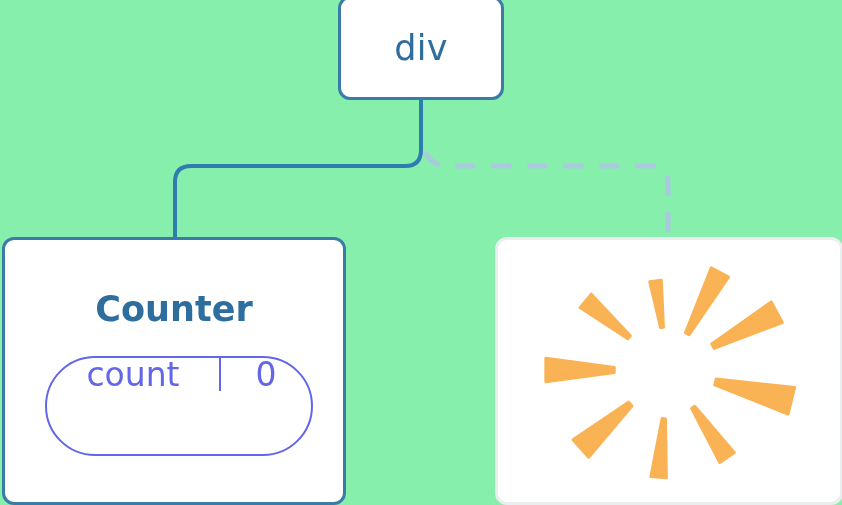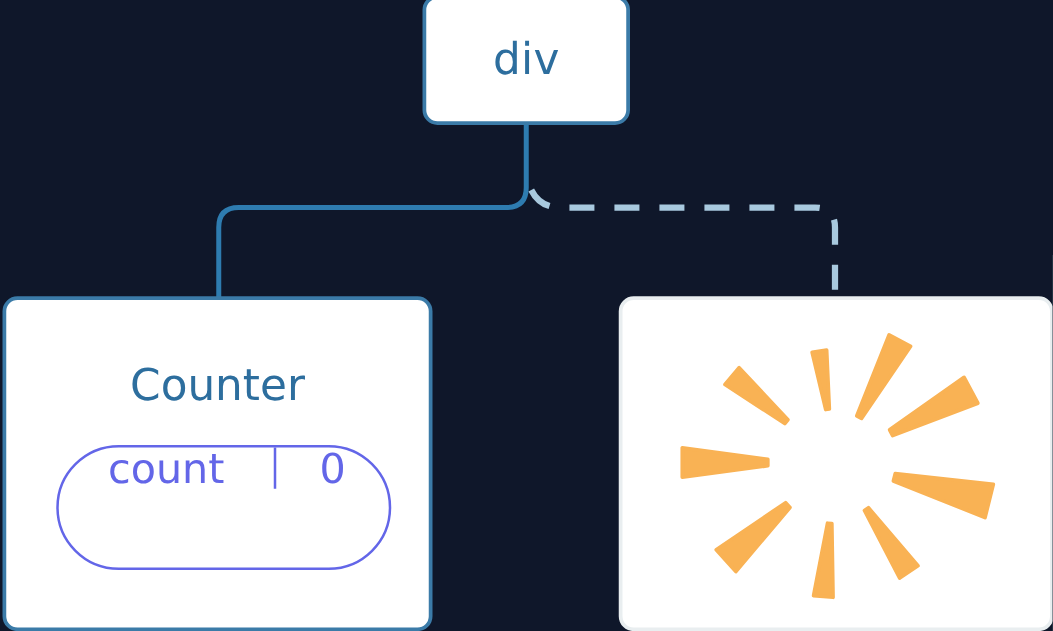--- a/index.html
+++ b/index.html
@@ -11,21 +11,21 @@
     width: 842px;
     height: 505px;
     background: #4d6771;
     font-family: "DejaVu Sans", "Liberation Sans", sans-serif;
     overflow: hidden;
   }
   #stage {
     position: relative;
     width: 842px;
     height: 505px;
-    background: #0f172a;
+    background: #86efac;
   }
   #edges {
     position: absolute;
     left: 0;
     top: 0;
     width: 842px;
     height: 505px;
     pointer-events: none;
   }
 
@@ -74,21 +74,21 @@
     white-space: nowrap;
   }
   .counter-title {
     position: absolute;
     left: 0;
     right: 0;
     top: 52px;
     text-align: center;
     color: #2d6e9e;
     font-size: 35px;
-    font-weight: 400;
+    font-weight: 700;
     line-height: 1;
     white-space: nowrap;
   }
 
   
   .pill {
     position: absolute;
     left: 40px;
     top: 116px;
     width: 268px;

